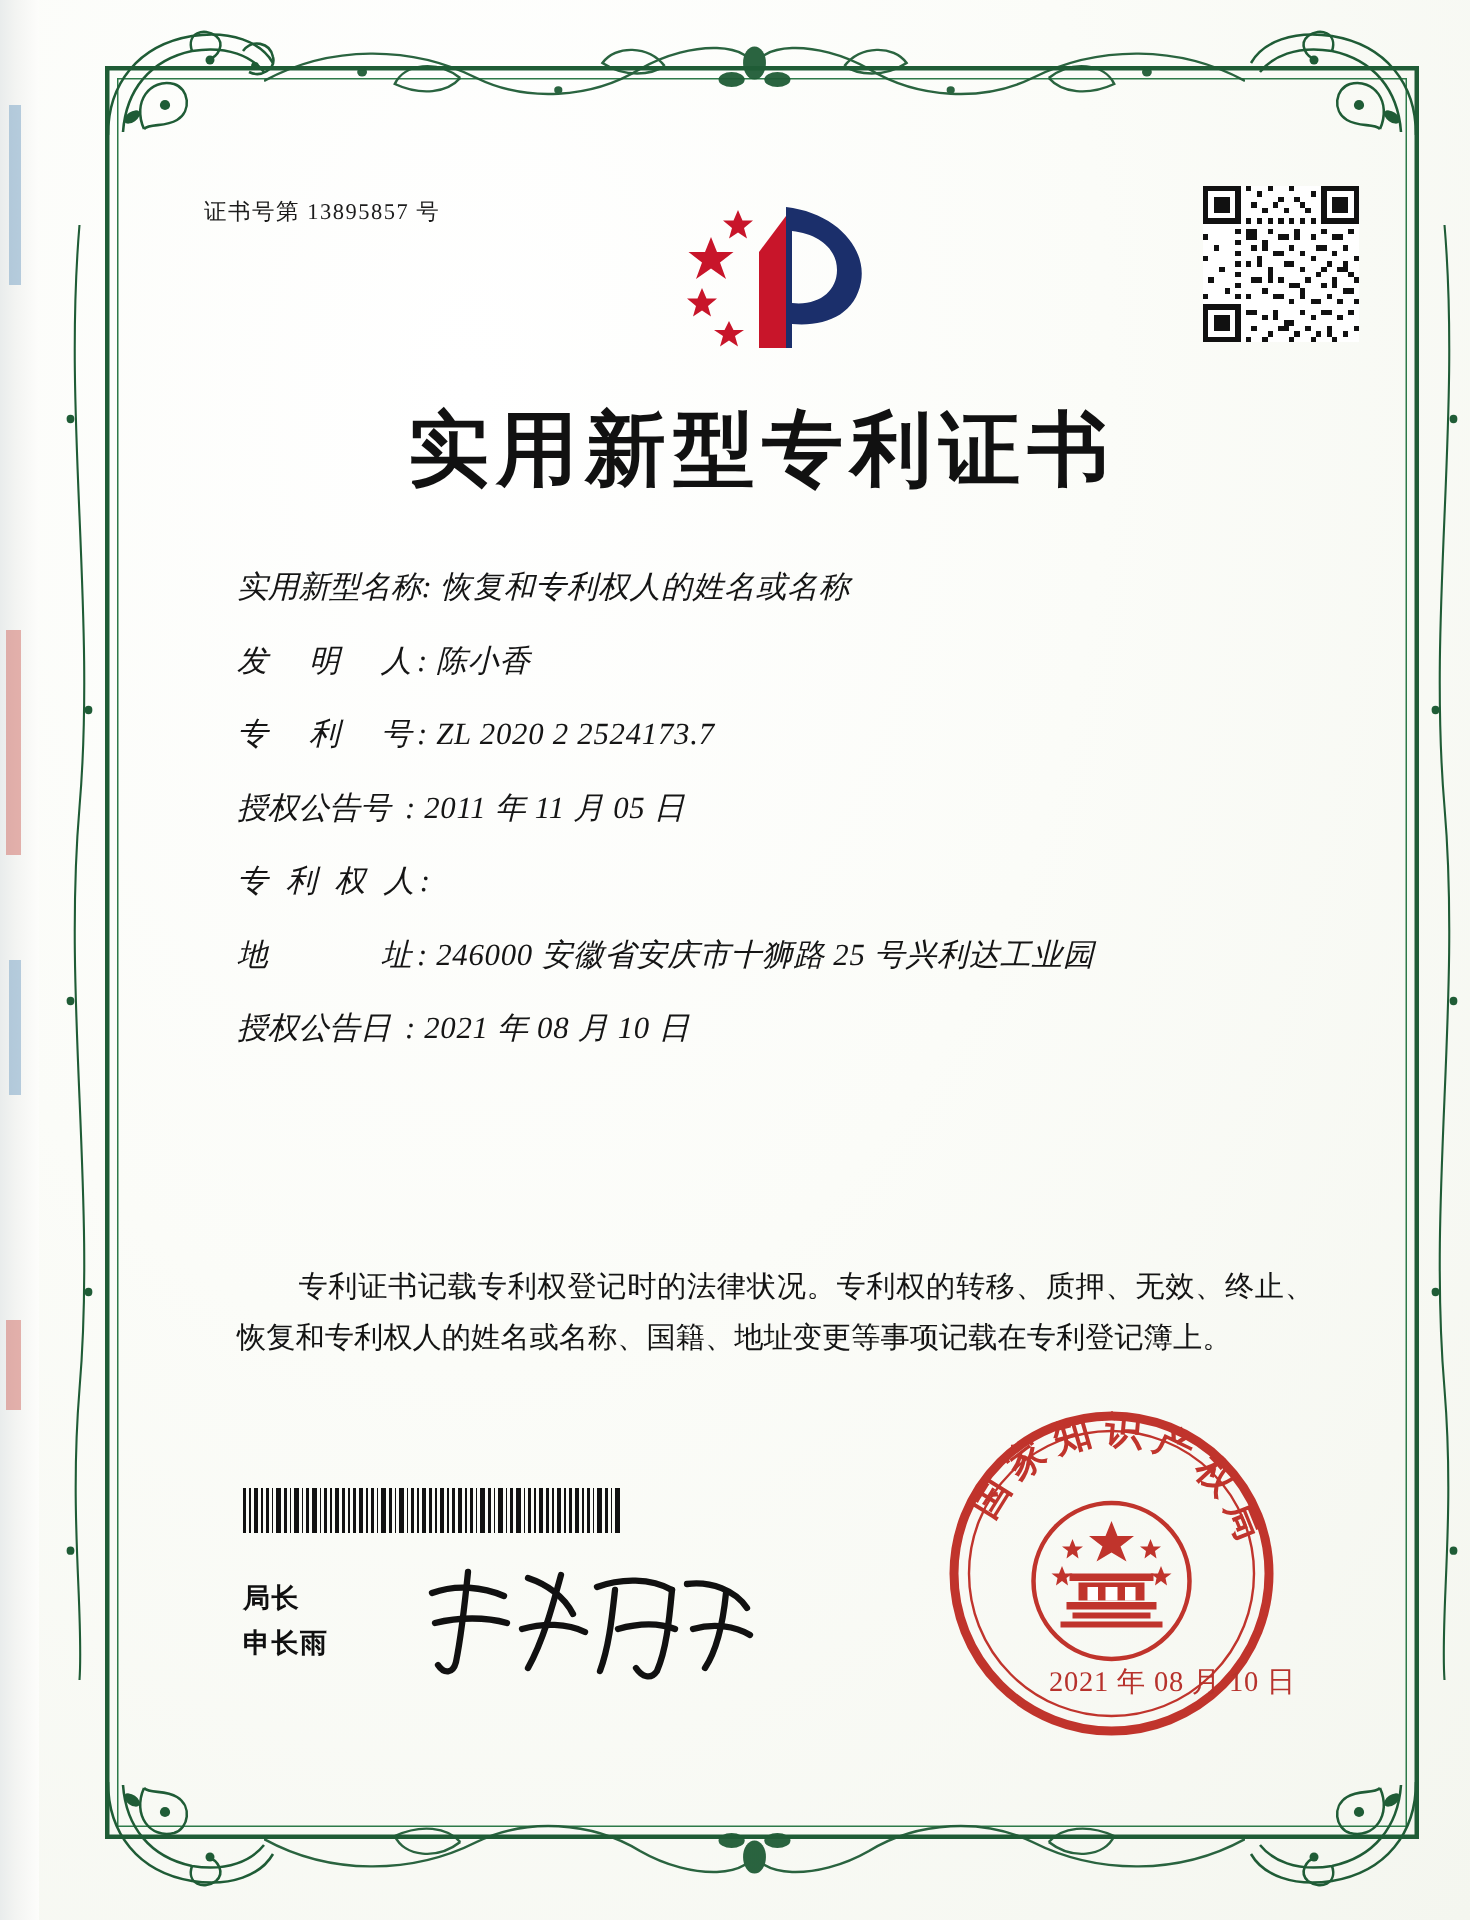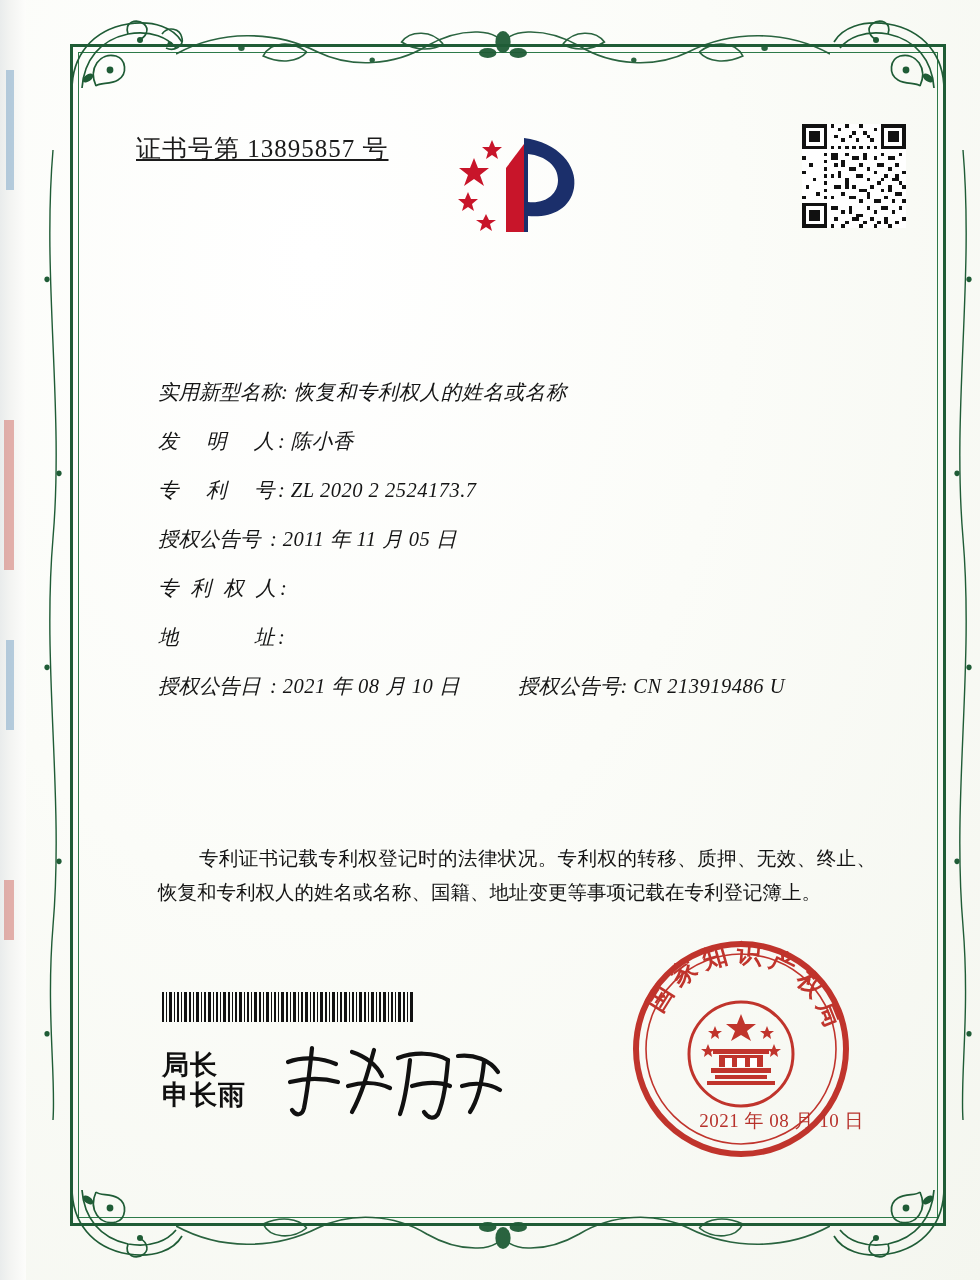--- a/index.html
+++ b/index.html
@@ -103,24 +103,23 @@
     position: absolute;
     left: 52px;
     top: 52px;
     right: 42px;
     bottom: 62px;
   }
   .cert-no {
     position: absolute;
     left: 58px;
     top: 80px;
-    font-size: 25px;
+    font-size: 15px;
     letter-spacing: 1px;
     color: #1b1b1b;
-    text-decoration: underline;
   }
   .logo {
     position: absolute;
     left: 50%;
     transform: translateX(-50%);
     top: 70px;
     width: 160px;
     height: 120px;
   }
   .logo svg { display:block; }
@@ -194,21 +193,21 @@
     bottom: 196px;
     height: 30px;
     width: 252px;
   }
   .barcode svg { display:block; }
 
   .director {
     position: absolute;
     left: 84px;
     bottom: 108px;
-    font-size: 27px;
+    font-size: 18px;
     line-height: 30px;
     color: #101010;
     letter-spacing: 1px;
     font-weight: bold;
   }
   .signature {
     position: absolute;
     left: 200px;
     bottom: 96px;
     width: 230px;
@@ -439,20 +438,21 @@
             <path d="M9 17h2v1H9zM12 16h1v2h-1zM14 17h1v1h-1zM16 18h2v1h-2zM19 17h1v1h-1zM21 16h1v1h-1zM24 17h1v2h-1zM27 16h1v1h-1z"></path>
             <path d="M8 20h1v1H8zM11 19h1v1h-1zM13 20h2v1h-2zM16 21h1v1h-1zM18 19h1v2h-1zM20 21h2v1h-2zM23 20h1v1h-1zM26 19h1v1h-1zM28 21h1v1h-1z"></path>
             <path d="M8 23h2v1H8zM11 24h1v1h-1zM13 23h1v2h-1zM15 25h2v1h-2zM18 23h1v1h-1zM20 24h1v1h-1zM22 23h2v1h-2zM25 24h1v1h-1zM27 23h1v1h-1z"></path>
             <path d="M9 26h1v1H9zM12 27h1v1h-1zM14 26h2v1h-2zM17 27h1v1h-1zM19 26h1v1h-1zM21 27h1v1h-1zM23 26h1v2h-1zM26 27h1v1h-1zM28 26h1v1h-1z"></path>
             <path d="M22 15h1v1h-1zM26 14h1v1h-1zM22 18h1v1h-1zM27 19h1v1h-1zM25 21h1v1h-1zM28 17h1v1h-1z"></path>
             <path d="M8 28h1v1H8zM11 28h1v1h-1zM16 28h1v1h-1zM20 28h1v1h-1zM24 28h1v1h-1z"></path>
           </g>
         </svg>
       </div>
 
+      <div class="title">实用新型专利证书</div>
 
       <div class="fields">
         <div class="field-row">
           <span class="field-label">实用新型名称</span>
           <span class="colon">:</span>
           <span class="field-value">恢复和专利权人的姓名或名称</span>
         </div>
         <div class="field-row">
           <span class="field-label sp2">发　明　人</span>
           <span class="colon">:</span>
@@ -468,28 +468,26 @@
           <span class="colon">:</span>
           <span class="field-value">2011 年 11 月 05 日</span>
         </div>
         <div class="field-row">
           <span class="field-label sp2">专 利 权 人</span>
           <span class="colon">:</span>
         </div>
         <div class="field-row">
           <span class="field-label sp2">地　　　址</span>
           <span class="colon">:</span>
+          <span class="field-value">246000  安徽省安庆市十狮路 25 号兴利达工业园</span>
         </div>
         <div class="field-row two-col">
           <span class="field-label">授权公告日</span>
           <span class="colon">:</span>
           <span class="field-value">2021 年 08 月 10 日</span>
-          <span class="second">
-            <span class="field-label">授权公告号</span><span class="colon">:</span><span class="field-value">CN 213919486 U</span>
-          </span>
         </div>
       </div>
 
       <div class="para">
         <p>专利证书记载专利权登记时的法律状况。专利权的转移、质押、无效、终止、恢复和专利权人的姓名或名称、国籍、地址变更等事项记载在专利登记簿上。</p>
       </div>
 
       <div class="barcode">
         <svg viewBox="0 0 252 30" width="252" height="30" shape-rendering="crispEdges">
           <g fill="#111">

